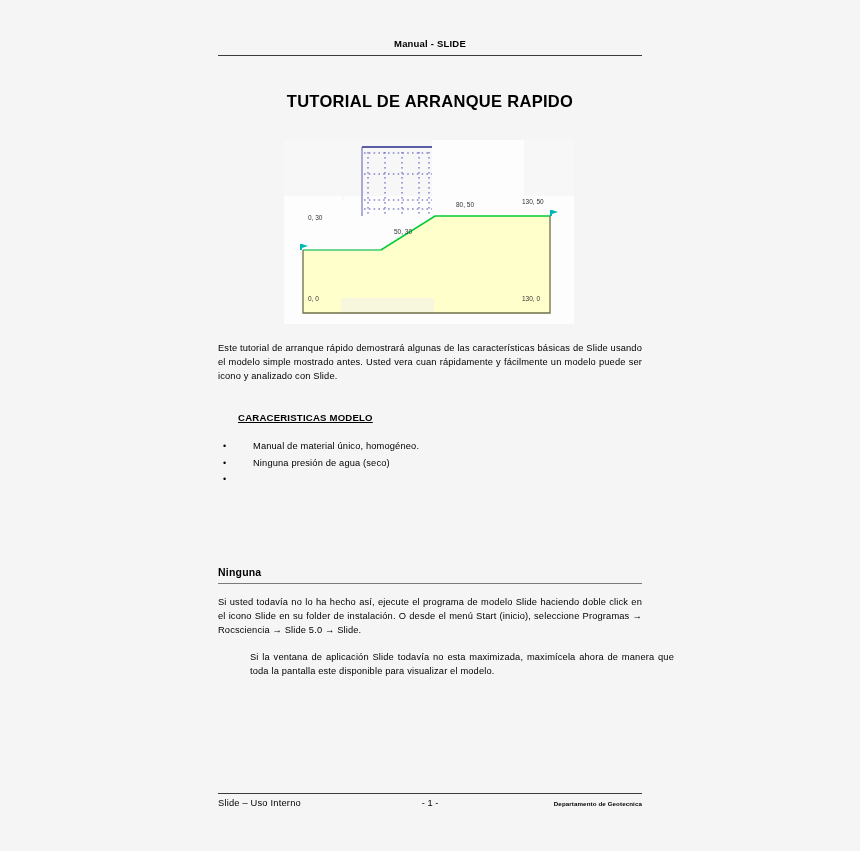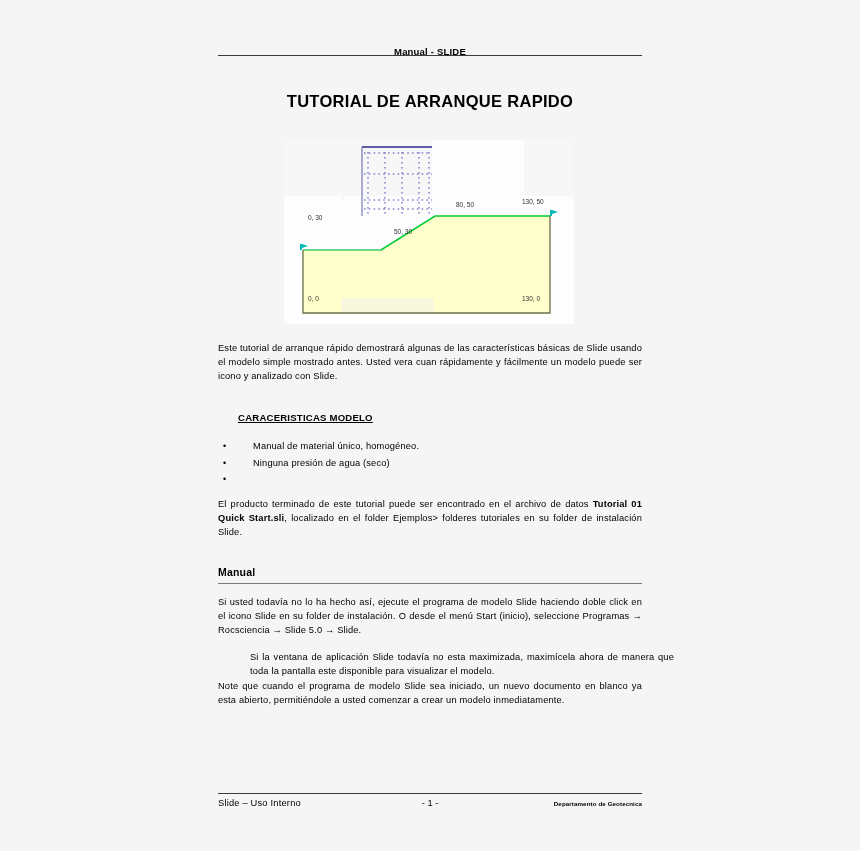--- a/index.html
+++ b/index.html
@@ -31,21 +31,20 @@
   
   .doc-header {
     position: absolute;
     top: 38px;
     left: 0;
     width: 424px;
     text-align: center;
     font-size: 9.5px;
     font-weight: bold;
     letter-spacing: 0.2px;
-    margin-top: 8px;
   }
   .header-rule {
     position: absolute;
     top: 55px;
     left: 0;
     width: 424px;
     height: 0;
     border-top: 1.6px solid #3b3b3b;
   }
 
@@ -250,32 +249,28 @@
       </li>
       <li>
         <span class="bullet-dot">•</span>
         <span>Ninguna presión de agua (seco)</span>
       </li>
       <li>
         <span class="bullet-dot">•</span>
       </li>
     </ul>
 
-    <div class="para" style="top:497px;">
-      <span>El producto terminado de este tutorial puede ser encontrado en el archivo de datos </span><b>Tutorial 01 Quick Start.sli</b><span>, localizado en el folder Ejemplos&gt;  folderes tutoriales en su folder de instalación Slide.</span>
-    </div>
-
-    <div class="section-head" style="top:566px;">Manual</div>
+
+    <div class="section-head" style="top:566px;">Ninguna</div>
     <div class="section-head-rule" style="top:583px;"></div>
 
     <div class="para" style="top:595px;">Si usted todavía no lo ha hecho así, ejecute el programa de modelo Slide haciendo doble click en el icono Slide en su folder de instalación. O desde el menú Start (inicio), seleccione Programas → Rocsciencia → Slide 5.0 → Slide.</div>
 
     <div class="para" style="top:650px;margin-left:32px;">Si la ventana de aplicación Slide todavía no esta maximizada, maximícela ahora de manera que toda la pantalla este disponible para visualizar el modelo.</div>
 
-    <div class="para" style="top:679px;">Note que cuando el programa de  modelo Slide sea iniciado, un nuevo documento  en blanco ya esta abierto, permitiéndole a usted comenzar a crear un modelo inmediatamente.</div>
 
     <div class="footer-rule"></div>
     <div class="footer">
       <span class="footer-left">Slide – Uso Interno</span>
       <span class="footer-center">- 1 -</span>
       <span class="footer-right">Departamento de Geotecnica</span>
     </div>
 
   </div>
 </div>

